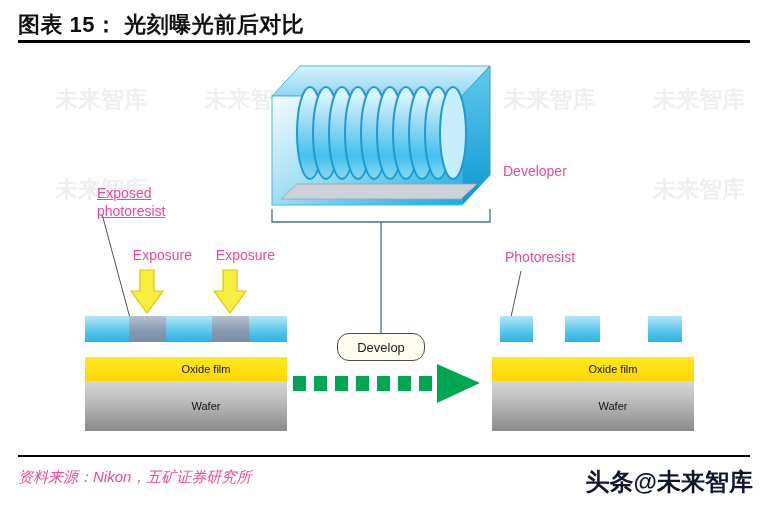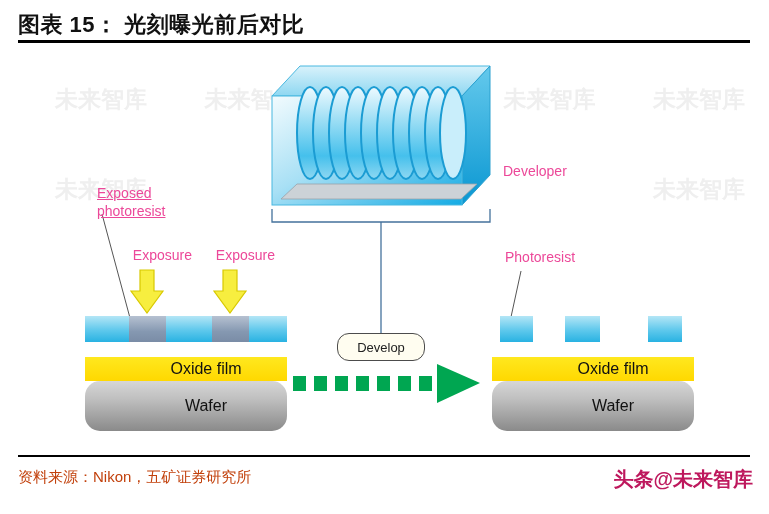--- a/index.html
+++ b/index.html
@@ -18,34 +18,34 @@
   .rule-top { left: 18px; top: 40px; width: 732px; height: 3px; background: #000; }
   .rule-bottom { left: 18px; top: 455px; width: 732px; height: 2px; background: #000; }
   .bgwm {
     left: 55px; width: 690px;
     display: flex; justify-content: space-between;
     color: #efefef; font-weight: 700; font-size: 23px;
     pointer-events: none;
   }
   .lbl { font-size: 14px; color: #ec4899; line-height: 1.3; }
   .lbl-center { text-align: right; }
-  .layer-text { height: 100%; display: flex; align-items: center; justify-content: center; font-size: 16px; color: #111; margin-left: 40px; }
+  .layer-text { height: 100%; display: flex; align-items: center; justify-content: center; font-size: 11px; color: #111; margin-left: 40px; }
   .resist  { background: linear-gradient(180deg, #b4e6f6 0%, #5ec8ec 55%, #29b2e2 100%); }
   .exposed { position: absolute; top: 0; height: 100%; background: linear-gradient(180deg, #b6c1d1 0%, #8598b1 60%, #7a8ca6 100%); }
   .oxide   { background: linear-gradient(180deg, #ffe81f 0%, #ffd800 100%); }
-  .wafer   { background: linear-gradient(180deg, #d6d6d6 0%, #c0c0c0 35%, #8a8a8a 100%); color: #1a1a1a; border-radius: 15px; }
+  .wafer   { background: linear-gradient(180deg, #d6d6d6 0%, #c0c0c0 35%, #8a8a8a 100%); color: #1a1a1a; }
   .develop-btn {
     left: 337px; top: 333px; width: 88px; height: 28px;
     border: 1px solid #4c4c4c; border-radius: 12px;
     background: #fffdf0;
     display: flex; align-items: center; justify-content: center;
     font-size: 13px; color: #222;
   }
-  .source { left: 18px; top: 468px; font-size: 15px; color: #c2410c; }
-  .toutiao { right: 16px; top: 466px; font-size: 20px; font-weight: 700; color: #be185d; }
+  .source { left: 18px; top: 468px; font-size: 15px; color: #ec4899; font-style: italic; }
+  .toutiao { right: 16px; top: 466px; font-size: 24px; font-weight: 700; color: #0f172a; }
   svg.overlay { position: absolute; left: 0; top: 0; pointer-events: none; }
 </style>
 </head>
 <body>
 
 <div class="figure">
 
   <div class="abs bgwm" style="top:84px;">
     <span>未来智库</span>
     <span>未来智库</span>

